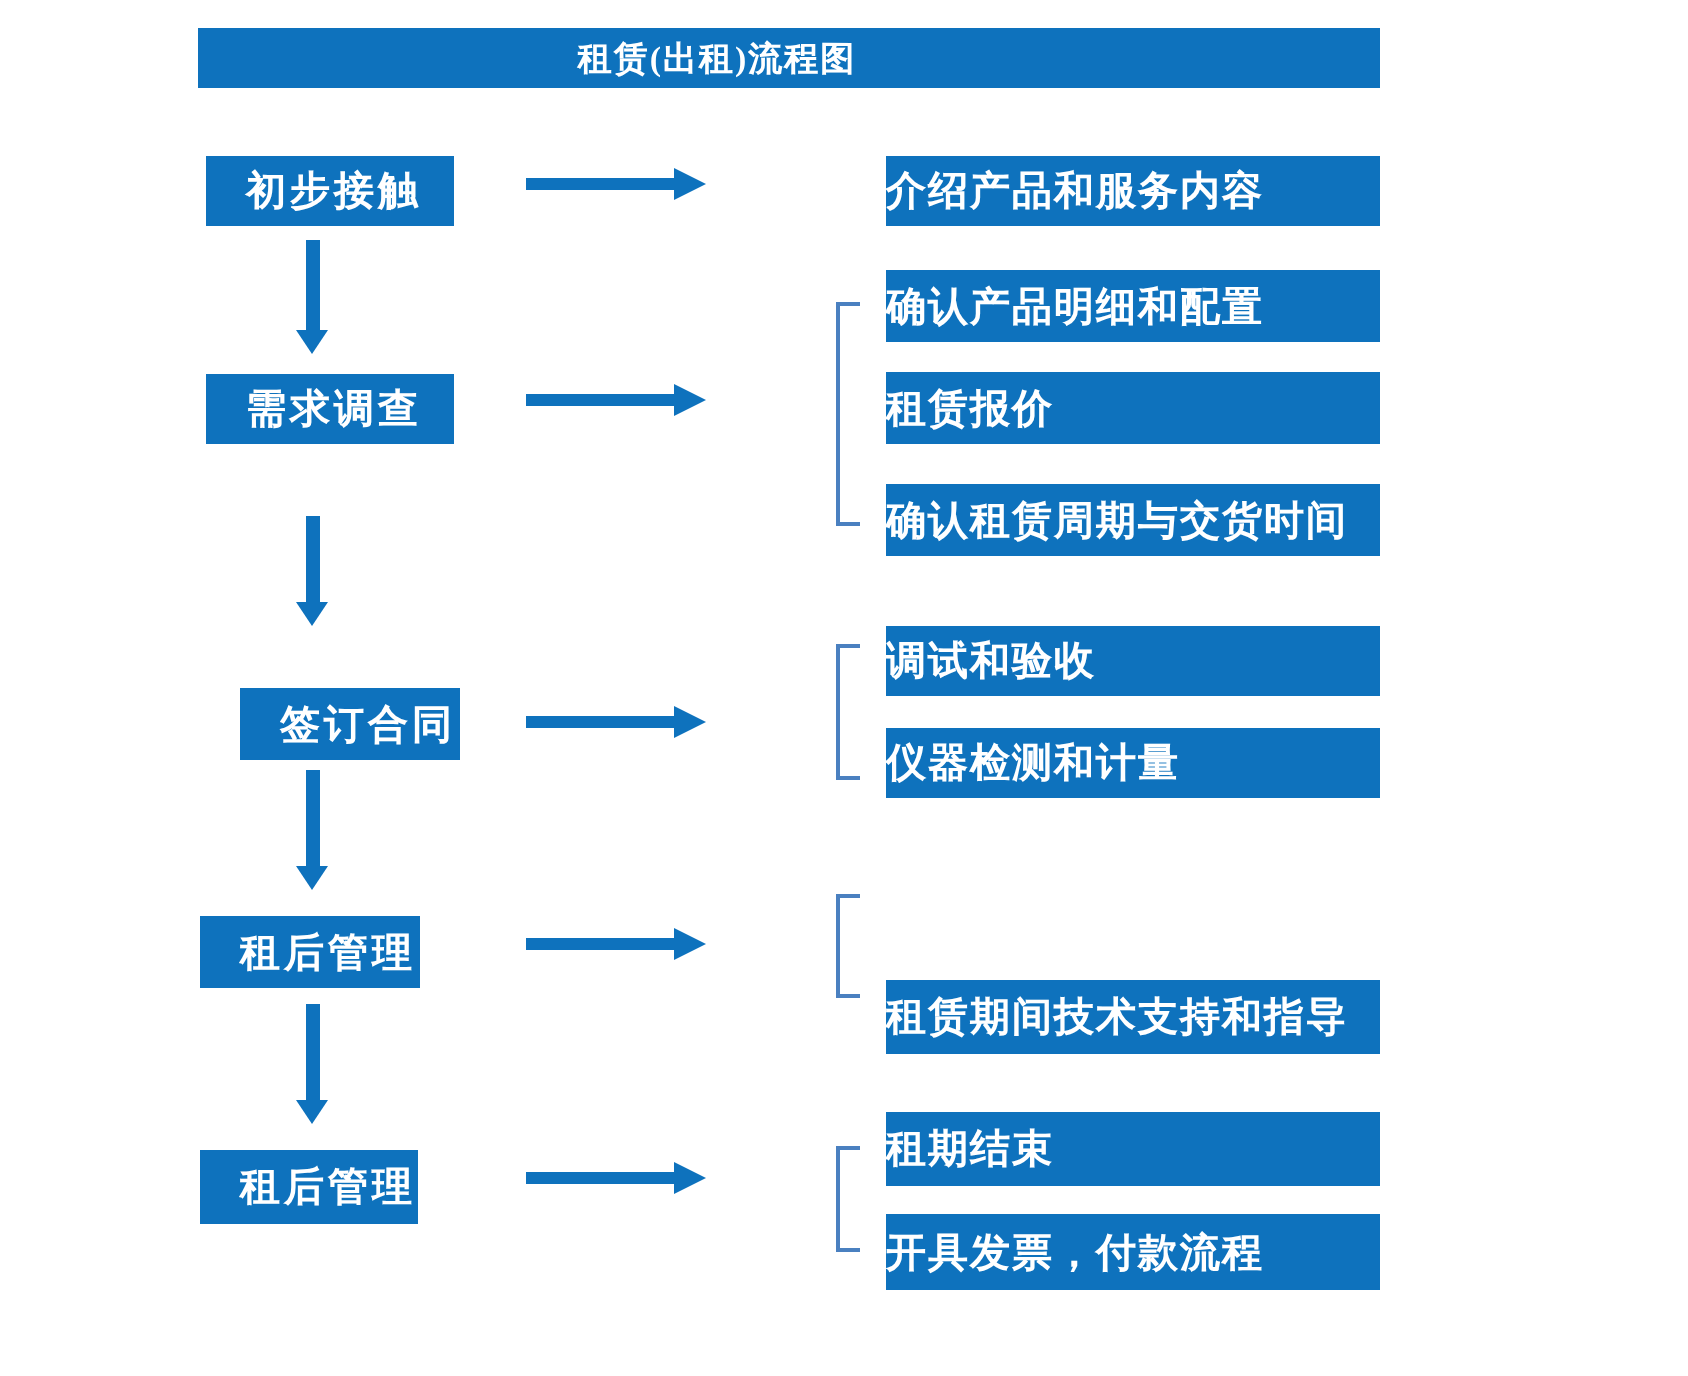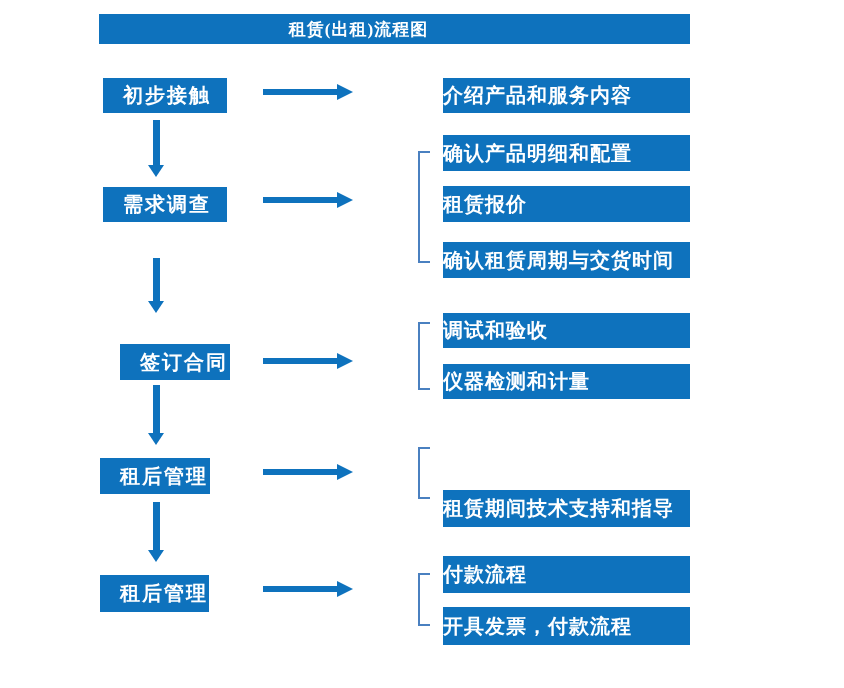--- a/index.html
+++ b/index.html
@@ -143,16 +143,16 @@
 
   <div class="box output" style="top:135px;height:36px">确认产品明细和配置</div>
   <div class="box output" style="top:242px;height:36px">确认租赁周期与交货时间</div>
   <div class="box output" style="top:186px;height:36px">租赁报价</div>
 
   <div class="box output" style="top:313px;height:35px">调试和验收</div>
   <div class="box output" style="top:364px;height:35px">仪器检测和计量</div>
 
   <div class="box output" style="top:490px;height:37px">租赁期间技术支持和指导</div>
 
-  <div class="box output" style="top:556px;height:37px">付款流程</div>
+  <div class="box output" style="top:556px;height:37px">租期结束</div>
   <div class="box output" style="top:607px;height:38px">开具发票，付款流程</div>
 
 </div>
 
 </body></html>

